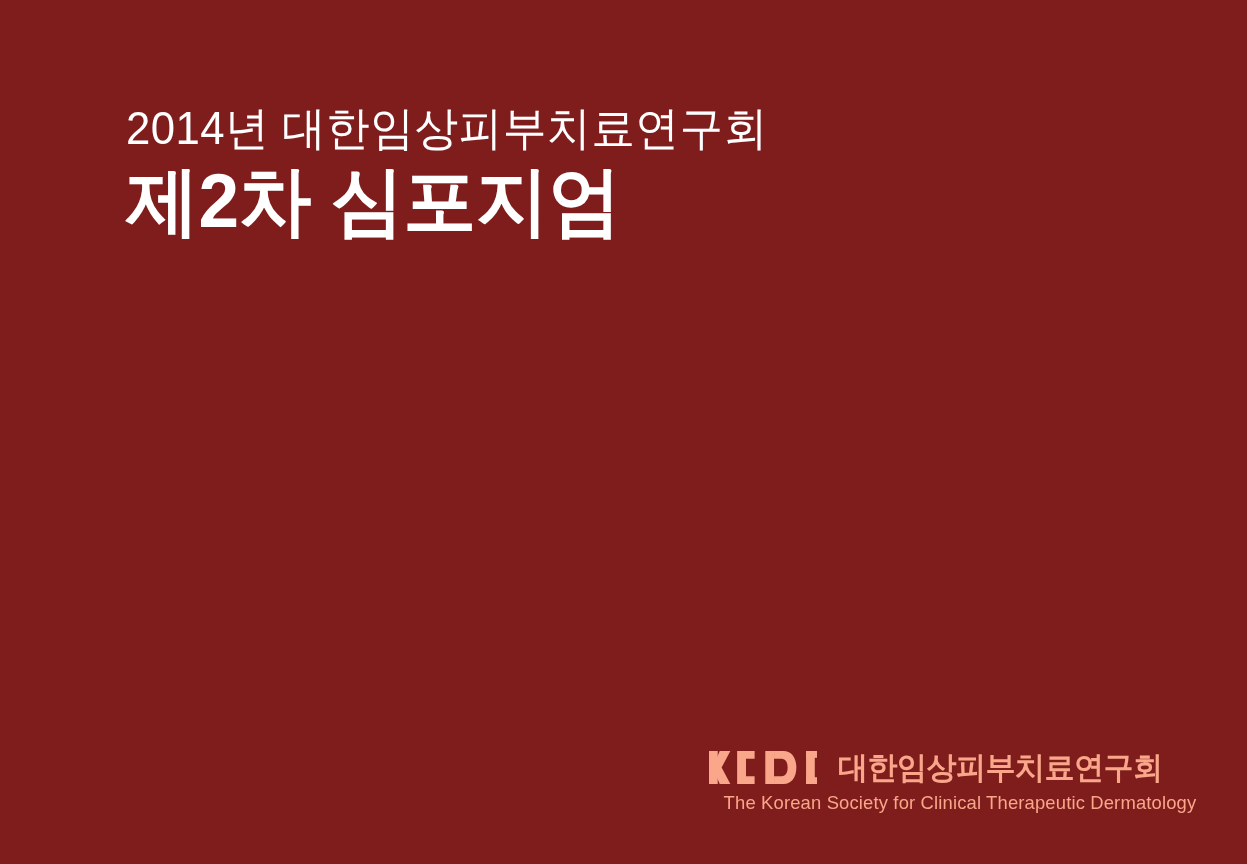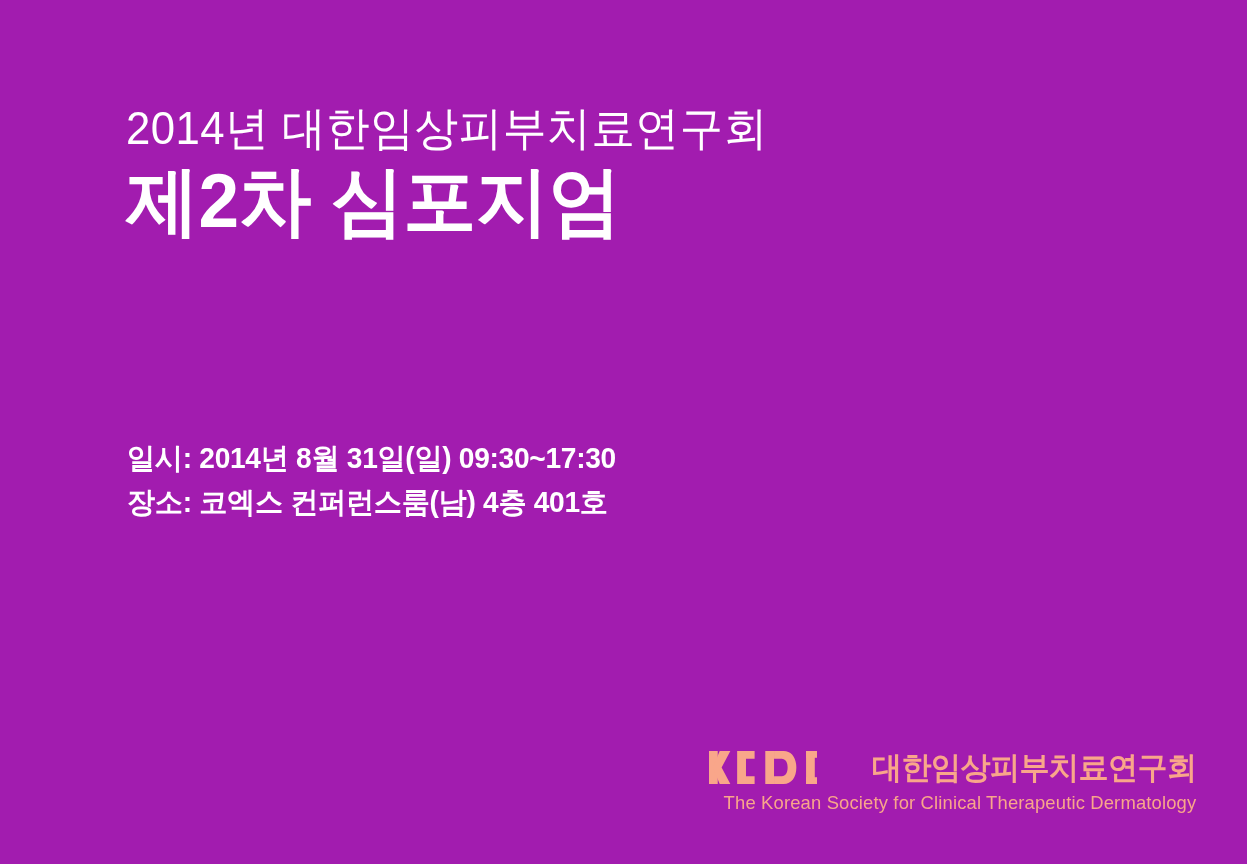--- a/index.html
+++ b/index.html
@@ -5,21 +5,21 @@
 <style>
   html, body {
     margin: 0;
     padding: 0;
     background: #ffffff;
   }
   #poster {
     position: relative;
     width: 1247px;
     height: 864px;
-    background: #a21caf;
+    background: #7f1d1d;
     overflow: hidden;
     font-family: "Liberation Sans", "DejaVu Sans", sans-serif;
     -webkit-font-smoothing: antialiased;
   }
 
   
   #heading-block {
     position: absolute;
     left: 126px;
     top: 104px;
@@ -90,21 +90,21 @@
   
   #footer-logo {
     position: absolute;
     right: 51px;
     bottom: 52px;
     text-align: right;
   }
   #logo-primary-row {
     display: flex;
     align-items: center;
-    justify-content: space-between;
+    justify-content: flex-start;
     gap: 11px;
   }
   #logo-mark {
     display: flex;
     align-items: flex-end;
     height: 33px;
   }
   #logo-mark svg {
     display: block;
     height: 33px;
@@ -136,24 +136,20 @@
 <body>
 
 <div id="poster">
 
   <div id="heading-block">
     <div id="title-year-line">2014년 대한임상피부치료연구회</div>
     <div id="title-main-line">제2차  심포지엄</div>
   </div>
 
 
-  <div id="details-block">
-    <div class="detail-line">일시: 2014년 8월 31일(일) 09:30~17:30</div>
-    <div class="detail-line">장소: 코엑스 컨퍼런스룸(남) 4층 401호</div>
-  </div>
 
   <div id="footer-logo">
     <div id="logo-primary-row">
       <span id="logo-mark">
         <svg viewBox="0 0 112 34" xmlns="http://www.w3.org/2000/svg" aria-hidden="true">
           <g fill="#f9a68a">
 
             <rect x="0" y="0" width="9" height="34"></rect>
             <polygon points="11,0 22,0 13,17 22,34 11,34 4,17"></polygon>
 

